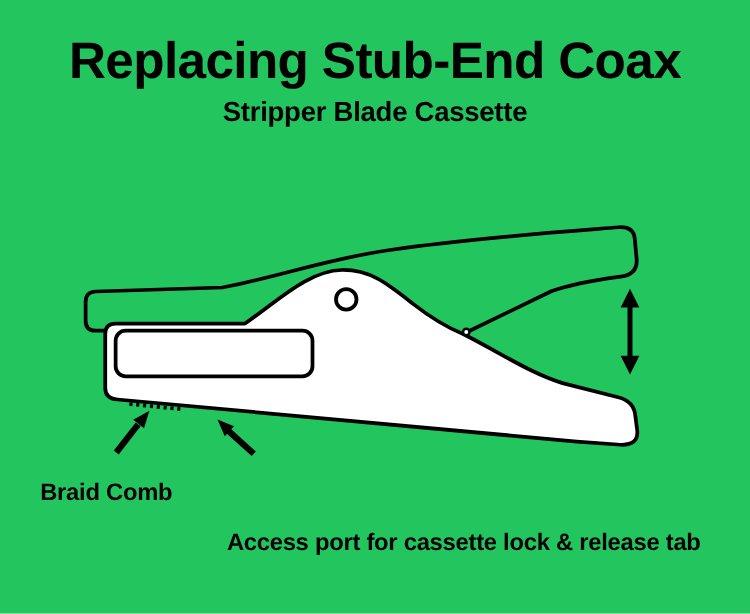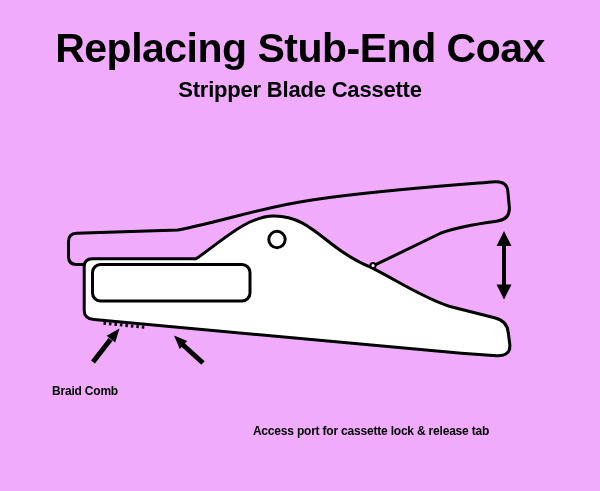--- a/index.html
+++ b/index.html
@@ -1,20 +1,20 @@
 <!DOCTYPE html>
 <html><head>
 <meta charset="utf-8">
 <style>
   html, body { margin: 0; padding: 0; background: #ffffff; }
   .stage {
     position: relative;
     width: 600px;
     height: 491px;
-    background: #f0abfc;
+    background: #22c55e;
     color: #000000;
     font-family: "Liberation Sans", sans-serif;
     overflow: hidden;
   }
   .title {
     position: absolute;
     top: 27px;
     left: 0;
     width: 600px;
     text-align: center;
@@ -37,21 +37,21 @@
   }
   .drawing {
     position: absolute;
     top: 0;
     left: 0;
   }
   .callout {
     position: absolute;
     top: 384px;
     transform: translateX(-50%);
-    font-size: 12px;
+    font-size: 19px;
     font-weight: bold;
     letter-spacing: -0.2px;
     white-space: nowrap;
   }
   .callout-braid { left: 85px; }
   .callout-access { left: 371px; margin-top: 40px; }
 </style>
 </head>
 <body>
 

